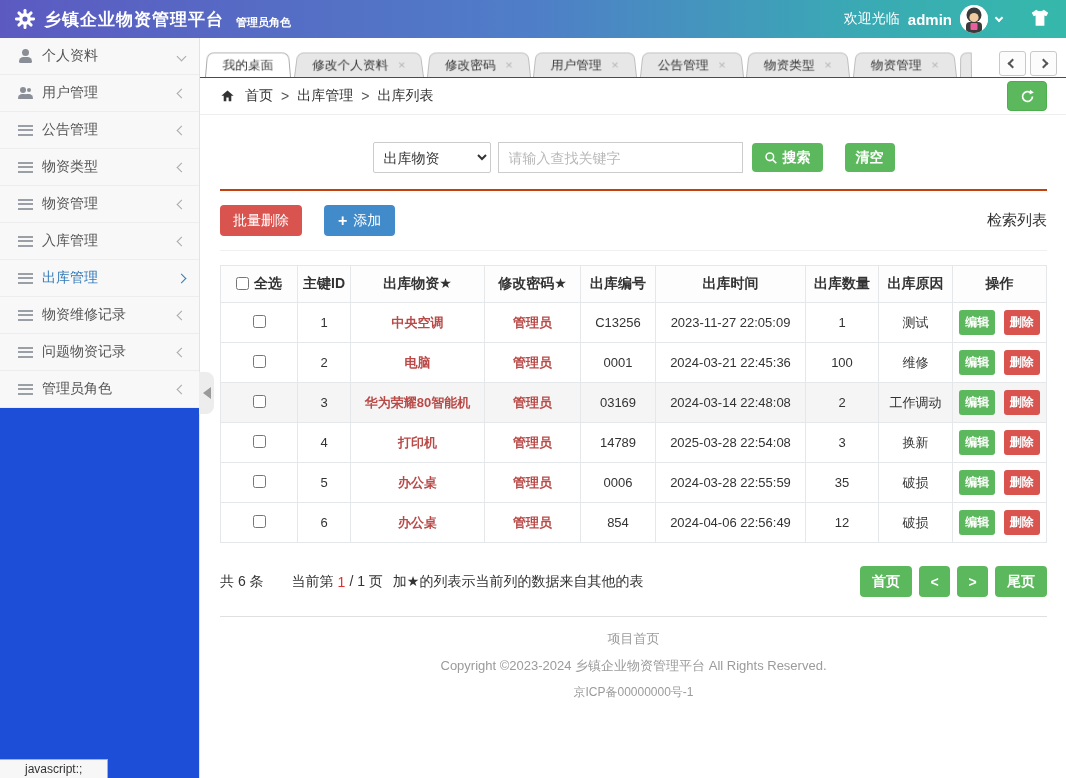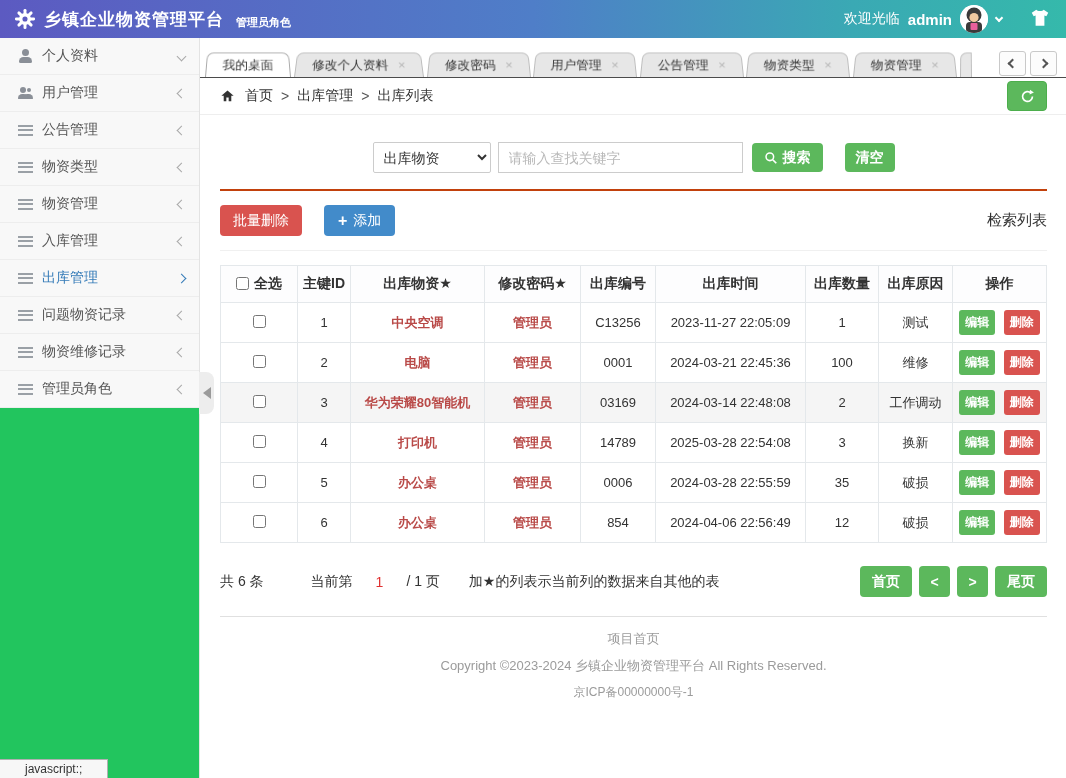--- a/index.html
+++ b/index.html
@@ -19,21 +19,21 @@
   .avatar { width:28px; height:28px; border-radius:50%; overflow:hidden; background:#fff; display:inline-block; }
   .chev { display:inline-block; width:7px; height:7px; border-left:2px solid #999; border-bottom:2px solid #999; }
   .chev-down { transform:rotate(-45deg); }
   .chev-left { transform:rotate(45deg); }
   .chev-right { transform:rotate(225deg); }
   .hdr-chev { border-color:#fff; width:6px; height:6px; margin-top:-3px; }
   .tshirt-btn { margin-left:18px; background:none; border:none; cursor:pointer; width:24px; height:24px; }
 
   
   .layout { display:flex; height:740px; }
-  .sidebar { width:200px; background:#22c55e; border-right:1px solid #e3e3e3; flex-shrink:0; }
+  .sidebar { width:200px; background:#1d4ed8; border-right:1px solid #e3e3e3; flex-shrink:0; }
   .menu-item { height:37px; display:flex; align-items:center; padding:0 14px 0 18px; border-bottom:1px solid #ededed;
                color:#555; font-size:14px; cursor:pointer; background:#f8f8f8; }
   .menu-item .mi-label { margin-left:9px; }
   .menu-item .mi-chev { margin-left:auto; border-width:1.5px; border-color:#a9a9a9; }
   .menu-item.active { color:#337ab7; }
   .menu-item.active .mi-chev { border-color:#337ab7; }
   .mi-icon { width:15px; height:14px; position:relative; display:inline-block; flex-shrink:0; }
   .icon-list { height:11px; border-top:2px solid #9aa0a6; border-bottom:2px solid #9aa0a6;
                background:linear-gradient(#9aa0a6,#9aa0a6) center/100% 2px no-repeat; }
   .icon-user::before { content:""; position:absolute; top:0; left:4px; width:7px; height:7px; border-radius:50%; background:#8a8f97; }
@@ -95,21 +95,21 @@
   .grid tr.hl td { background:#f5f5f5; }
   .red-link { color:#b94a48; font-weight:bold; font-size:13px; cursor:pointer; text-decoration:none; }
   .op-btn { border:none; border-radius:3px; color:#fff; font-size:12px; padding:4px 6px; cursor:pointer; font-weight:bold; }
   .op-edit { background:#5cb85c; }
   .op-del { background:#d9534f; margin-left:5px; }
   .grid input[type=checkbox] { width:13px; height:13px; }
   th .selall { display:inline-flex; align-items:center; gap:5px; }
 
   
   .page-row { display:flex; align-items:center; margin-top:23px; }
-  .page-info { font-size:14px; color:#333; display:flex; align-items:center;gap:19px; }
+  .page-info { font-size:14px; color:#333; display:flex; align-items:center; }
   .pg-total { margin-right:28px; }
   .pg-red { color:#e03131; margin:0 4px; }
   .pg-note { margin-left:10px; }
   .page-btns { margin-left:auto; display:flex; gap:7px; }
   .page-btns .btn { height:31px; min-width:31px; padding:0 12px; font-weight:bold; }
   .page-btns .btn.sq { padding:0 10px; }
 
   
   .footer { border-top:1px solid #e0e0e0; margin-top:19px; padding-top:13px; text-align:center; color:#9b9b9b; }
   .footer .f-home { font-size:13px; color:#9b9b9b; cursor:pointer; text-decoration:none; display:inline-block;text-align:right; }
@@ -193,26 +193,26 @@
     <span class="mi-label">入库管理</span>
     <span class="chev mi-chev chev-left"></span>
   </div>
       <div class="menu-item active">
     <span class="mi-icon icon-list"></span>
     <span class="mi-label">出库管理</span>
     <span class="chev mi-chev chev-right"></span>
   </div>
       <div class="menu-item">
     <span class="mi-icon icon-list"></span>
+    <span class="mi-label">物资维修记录</span>
+    <span class="chev mi-chev chev-left"></span>
+  </div>
+      <div class="menu-item">
+    <span class="mi-icon icon-list"></span>
     <span class="mi-label">问题物资记录</span>
-    <span class="chev mi-chev chev-left"></span>
-  </div>
-      <div class="menu-item">
-    <span class="mi-icon icon-list"></span>
-    <span class="mi-label">物资维修记录</span>
     <span class="chev mi-chev chev-left"></span>
   </div>
       <div class="menu-item">
     <span class="mi-icon icon-list"></span>
     <span class="mi-label">管理员角色</span>
     <span class="chev mi-chev chev-left"></span>
   </div>
     </aside>
 
   <div class="main">

